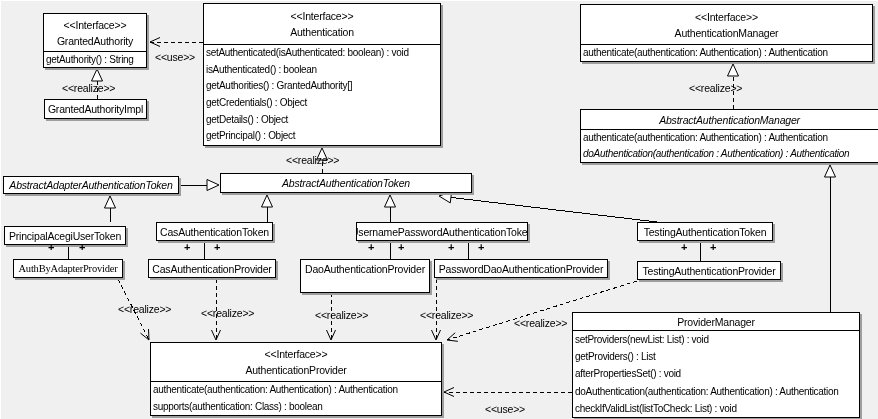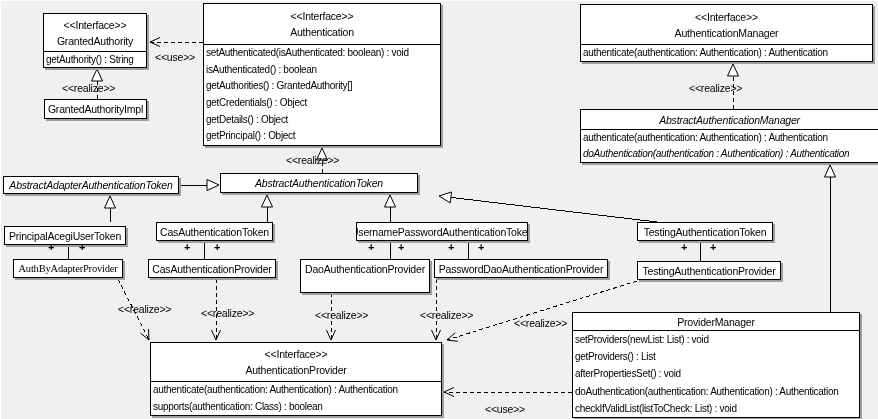--- a/index.html
+++ b/index.html
@@ -115,21 +115,21 @@
         <div class="methods">
           <div class="m" style="height: 16px; line-height: 16px;">authenticate(authentication: Authentication) : Authentication</div>
           <div class="m it" style="height: 16px; line-height: 16px;">doAuthentication(authentication : Authentication) : Authentication</div>
         </div>
       </div>
       <div class="uml-class" style="left: 3px; top: 176px; width: 176px; height: 18px;">
         <div class="hdr" style="height: 16px;">
           <div class="nm it">AbstractAdapterAuthenticationToken</div>
         </div>
       </div>
-      <div class="uml-class" style="left: 220px; top: 173px; width: 198px; height: 20px;">
+      <div class="uml-class" style="left: 220px; top: 173px; width: 252px; height: 20px;">
         <div class="hdr" style="height: 18px;">
           <div class="nm it">AbstractAuthenticationToken</div>
         </div>
       </div>
       <div class="uml-class" style="left: 4px; top: 226px; width: 122px; height: 19px;">
         <div class="hdr" style="height: 17px;">
           <div class="nm">PrincipalAcegiUserToken</div>
         </div>
       </div>
       <div class="uml-class" style="left: 156px; top: 222px; width: 117px; height: 19px;">

